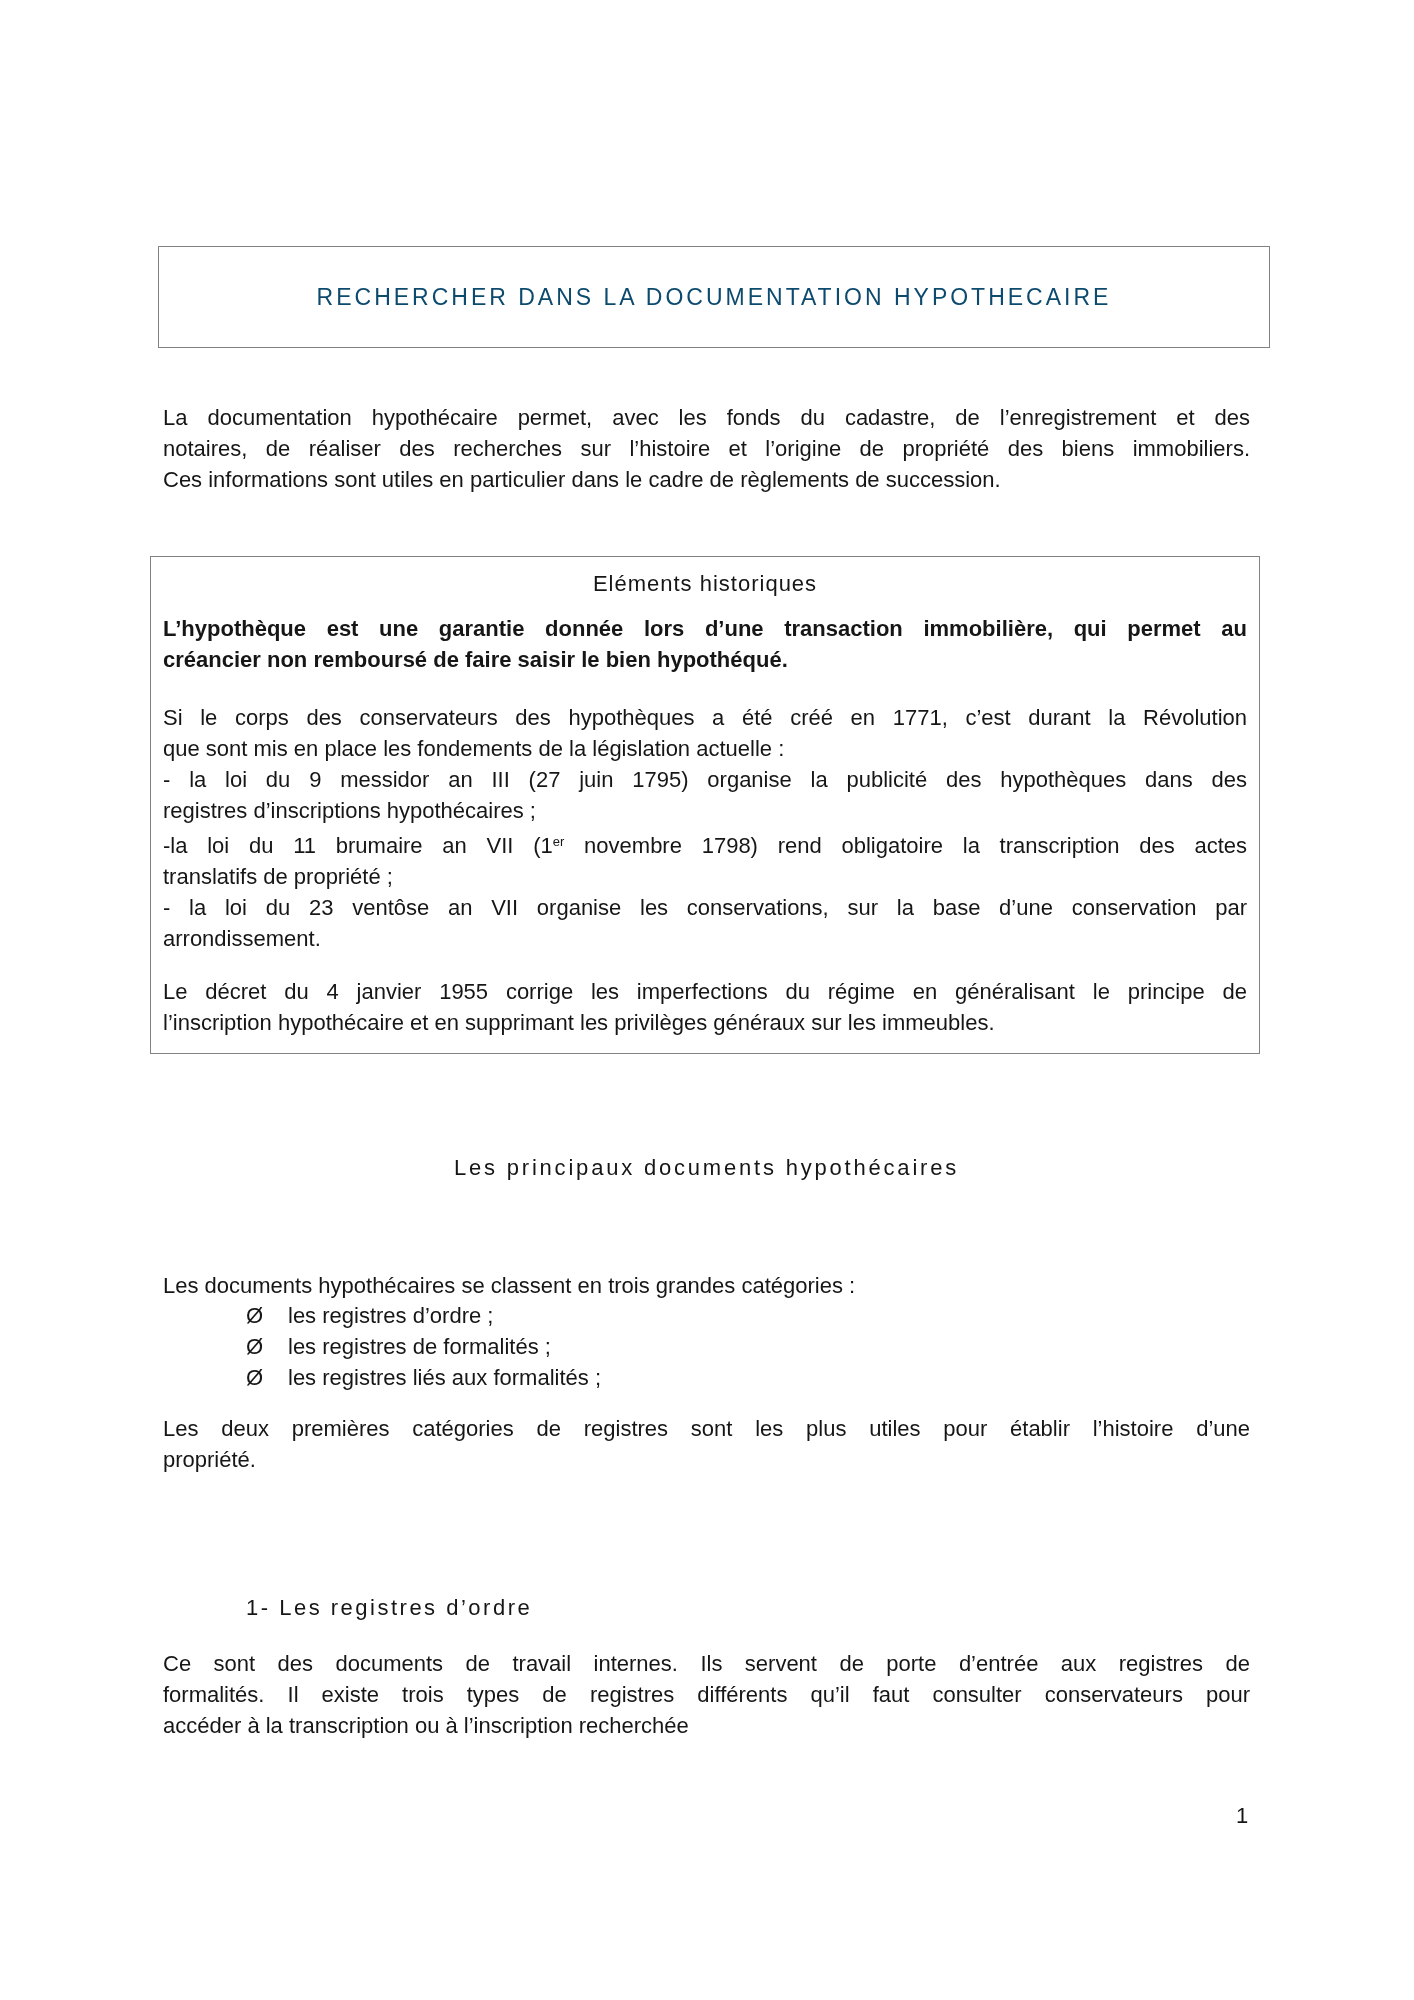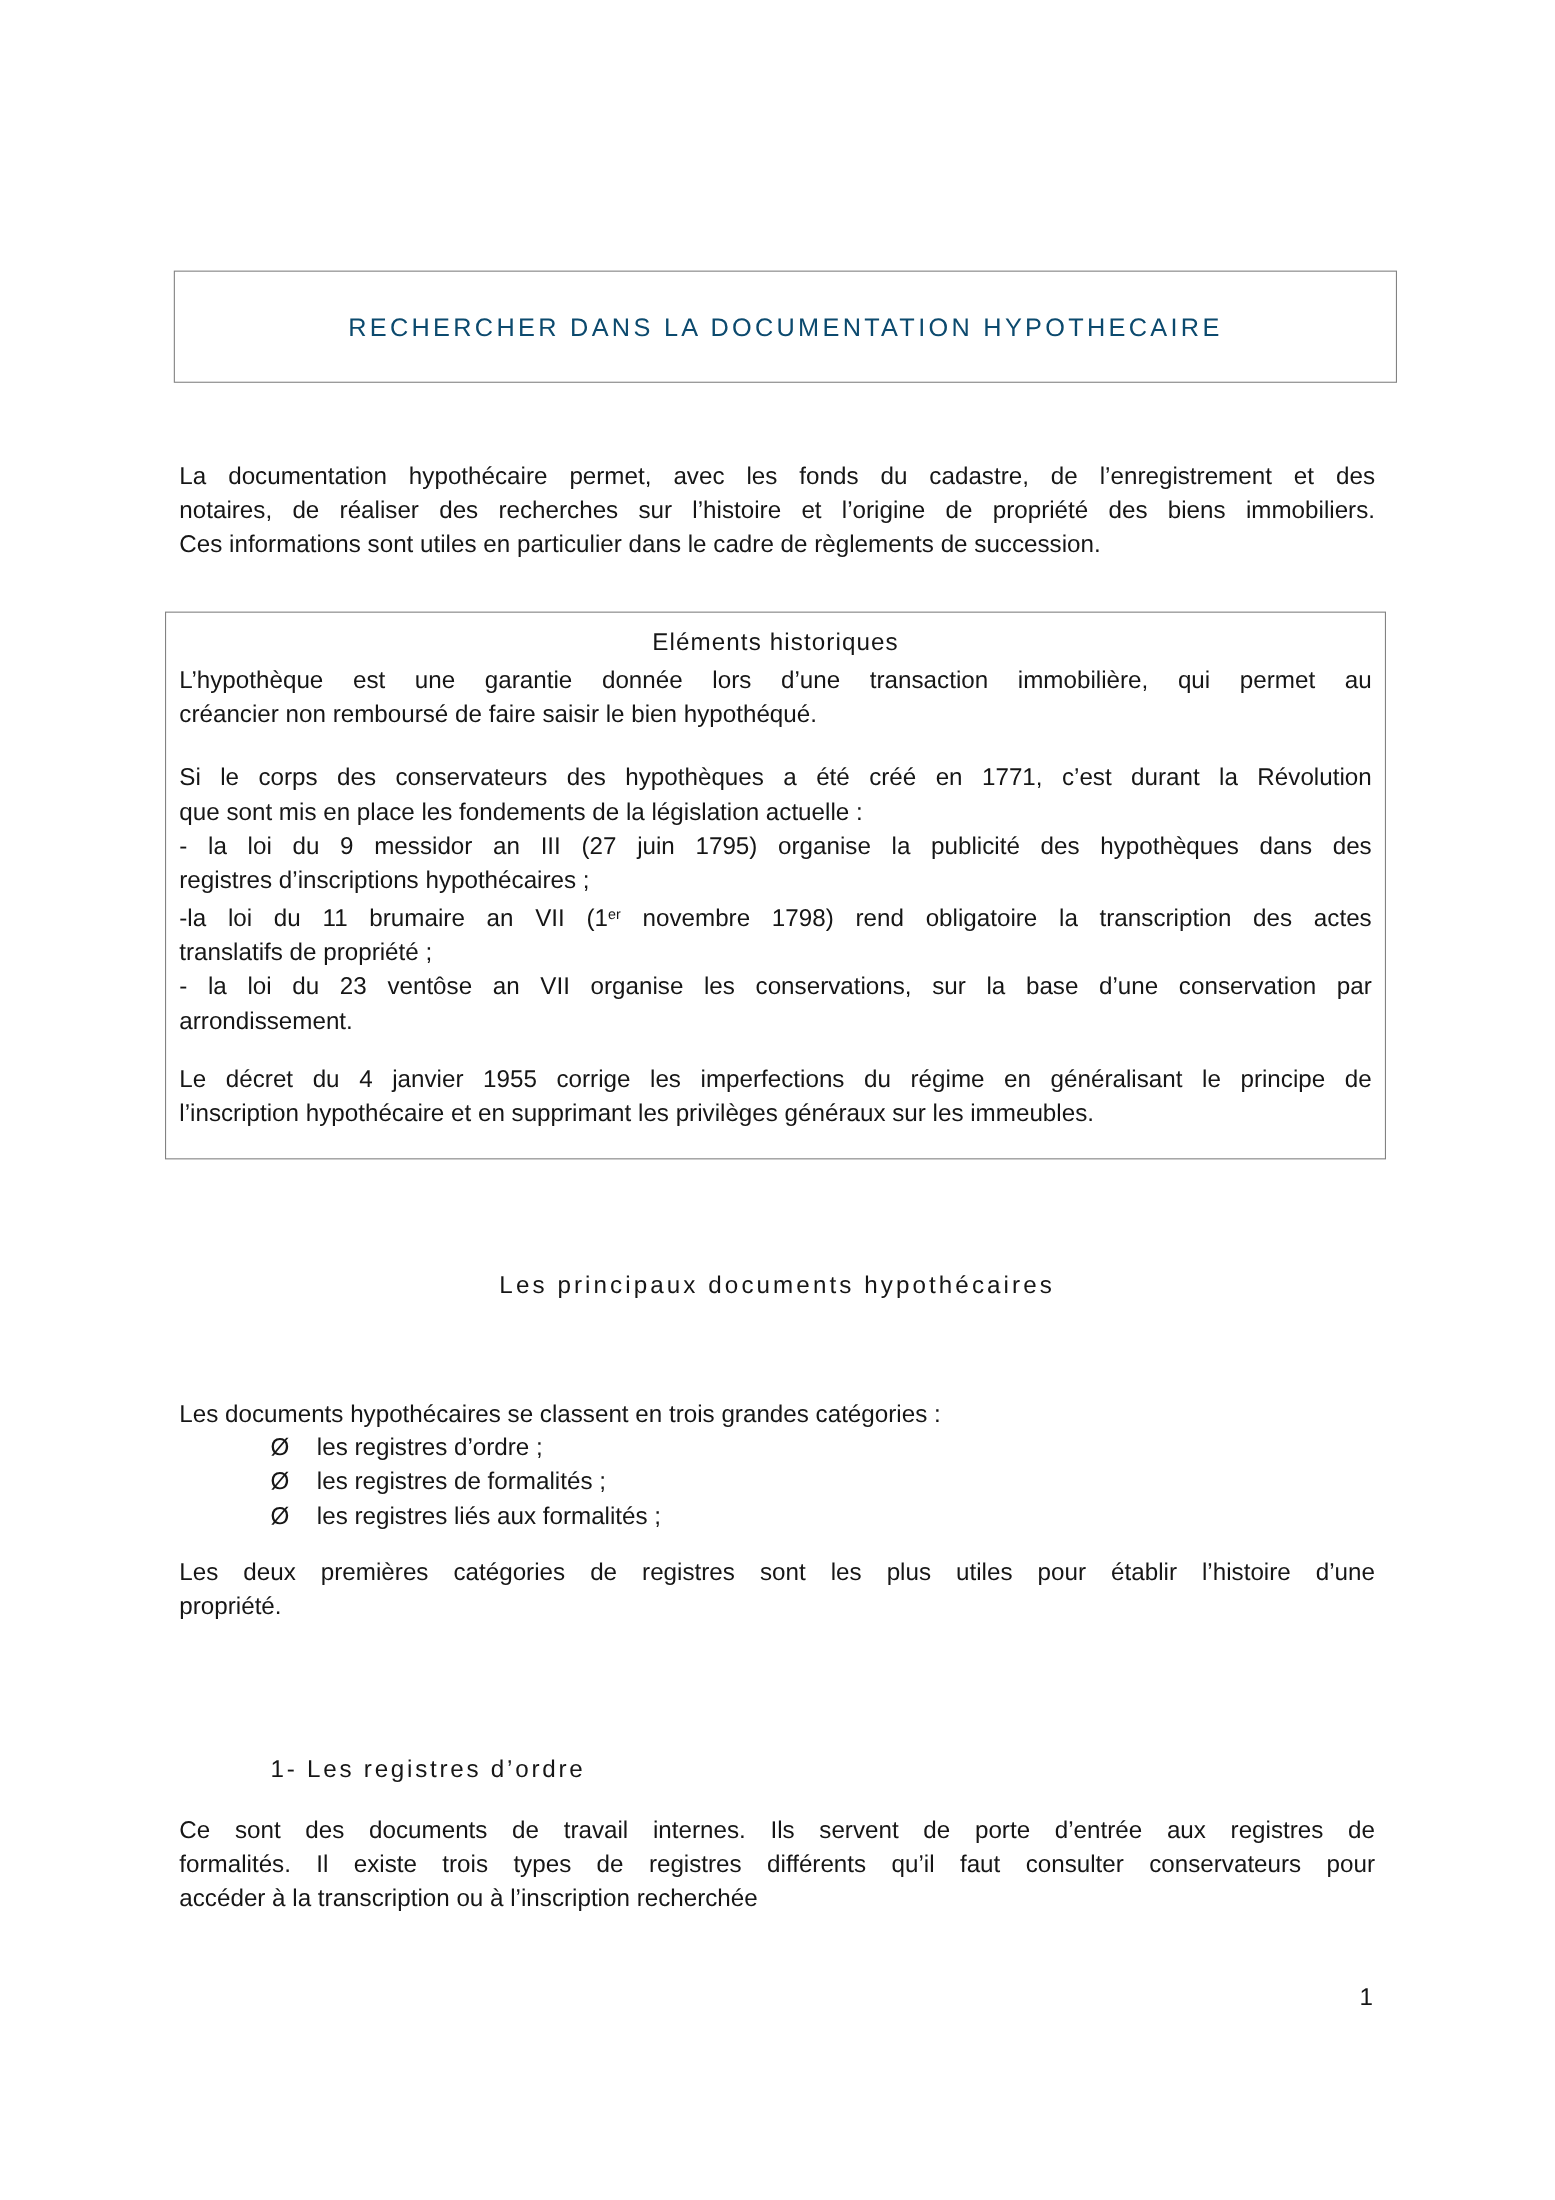--- a/index.html
+++ b/index.html
@@ -19,40 +19,40 @@
     border:1px solid #828282;box-sizing:border-box;
     display:flex;align-items:center;justify-content:center;
   }
   .doc-title{font-size:23px;letter-spacing:3px;color:#0c4a6e;white-space:nowrap;}
   .histbox{
     position:absolute;left:150px;top:556px;width:1110px;height:498px;
     border:1px solid #828282;box-sizing:border-box;
     padding:11px 12px 0 12px;
   }
   .hist-heading{font-size:22px;line-height:31px;text-align:center;letter-spacing:1px;}
-  .p1{margin-top:3px;}
+  .p1{margin-top:14px;font-weight:bold;}
   .p2{margin-top:27px;}
   .p3{margin-top:22px;}
   .center-heading{font-size:22px;line-height:31px;text-align:center;letter-spacing:2.8px;}
   .sec-heading{position:absolute;left:246px;top:1592px;font-size:22px;line-height:31px;letter-spacing:2.5px;white-space:nowrap;}
   .sup{font-size:13px;vertical-align:7px;}
   .bullet-row{padding-left:83px;display:flex;}
   .bullet-glyph{display:inline-block;width:42px;flex:0 0 42px;}
   .pagenum{position:absolute;left:1236px;top:1800px;font-size:22px;line-height:31px;}
 </style>
 </head>
 <body>
 
 <div class="page">
 
   <div class="titlebox">
     <span class="doc-title">RECHERCHER DANS LA DOCUMENTATION HYPOTHECAIRE</span>
   </div>
 
-  <div class="block" style="top:417px;">
+  <div class="block" style="top:402px;">
     <div class="ln j">La documentation hypothécaire permet, avec les fonds du cadastre, de l’enregistrement et des</div>
     <div class="ln j">notaires, de réaliser des recherches sur l’histoire et l’origine de propriété des biens immobiliers.</div>
     <div class="ln">Ces informations sont utiles en particulier dans le cadre de règlements de succession.</div>
   </div>
 
   <div class="histbox">
     <div class="hist-heading">Eléments historiques</div>
 
     <div class="p1">
       <div class="ln j">L’hypothèque est une garantie donnée lors d’une transaction immobilière, qui permet au</div>

